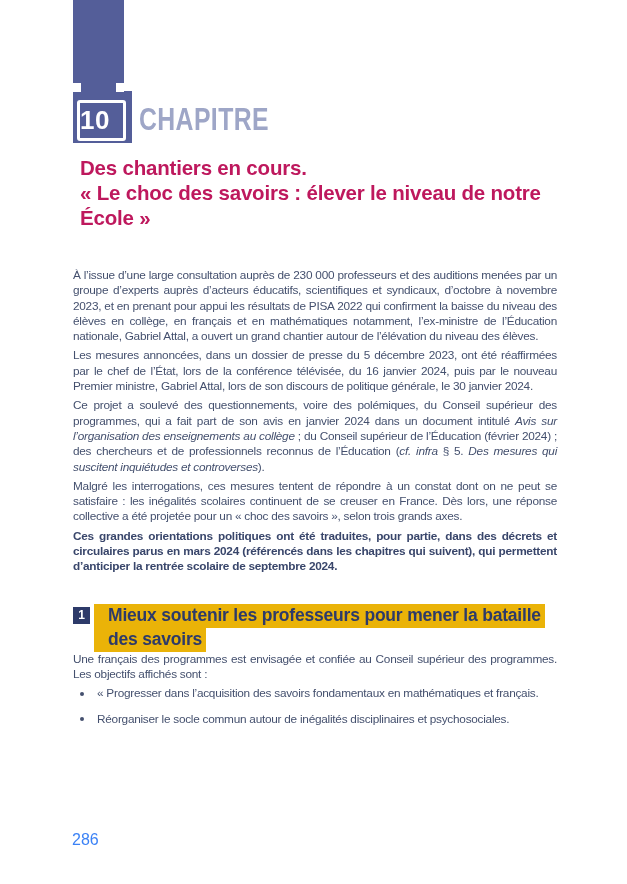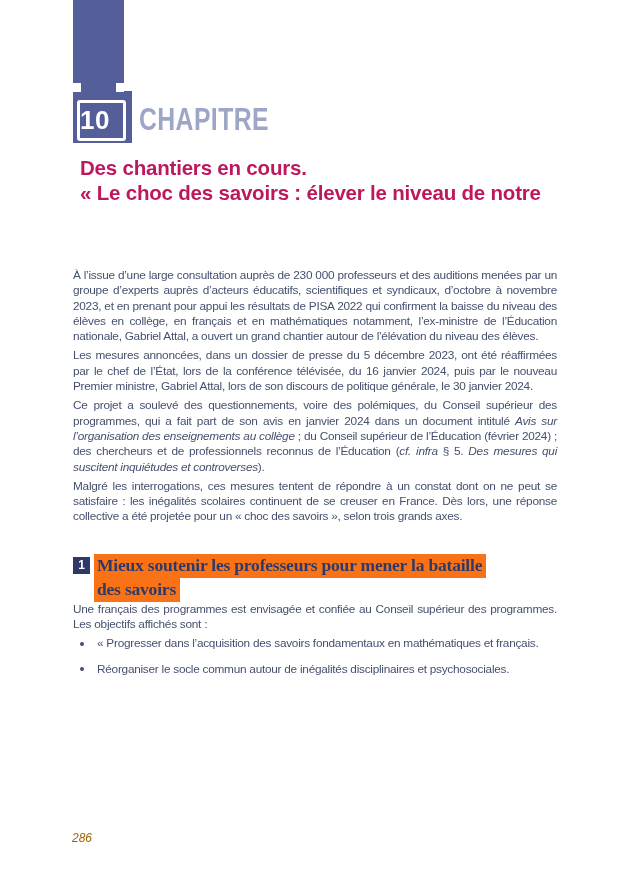--- a/index.html
+++ b/index.html
@@ -45,54 +45,56 @@
   .body-flow p{margin:0 0 4px 0;}
   .body-flow p.bold{font-weight:bold;color:#39466b;}
   .body-flow em{font-style:italic;}
   
   .section-heading{position:relative;margin:29px 0 0 0;padding-left:24px;min-height:46px;text-align:left;}
   .section-num{
     position:absolute;left:0;top:3px;width:17px;height:17px;background:#2d3a69;
     color:#ffffff;font-size:12px;font-weight:bold;line-height:17px;text-align:center;
   }
   .section-title-lines{color:#2d3a69;font-size:17.5px;font-weight:bold;line-height:23px;letter-spacing:-0.2px;}
-  .hl{display:inline-block;background:#f97316;padding:0 4px 1px 3px;margin-left:-3px;white-space:nowrap;font-family:Liberation Serif, serif;}
+  .hl{display:inline-block;background:#eab308;padding:0 4px 1px 14px;margin-left:-3px;white-space:nowrap;}
   
   .section-intro{margin-top:8px;}
   ul.objectives{list-style:none;margin:2px 0 0 0;padding:0;}
   ul.objectives li{position:relative;padding-left:24px;margin-bottom:10px;}
   ul.objectives li .dot{
     position:absolute;left:7px;top:5.5px;width:4px;height:4px;border-radius:50%;background:#44506e;
   }
   
-  .page-number{position:absolute;left:72px;top:831px;font-size:12px;color:#a16207;letter-spacing:0;font-style:italic;}
+  .page-number{position:absolute;left:72px;top:831px;font-size:16px;color:#3b82f6;letter-spacing:0;}
 </style>
 </head>
 <body>
 
 <div class="page">
 
   <div class="ribbon"></div>
   <div class="ribbon-ext"></div>
   <div class="notch left"></div>
   <div class="notch right"></div>
   <div class="num-box">10</div>
   <div class="chapter-label">CHAPITRE</div>
 
   <div class="chapter-title">
       <div>Des chantiers en cours.</div>
       <div>« Le choc des savoirs : élever le niveau de notre</div>
+      <div>École »</div>
     </div>
 
   <div class="body-flow">
     <div>
         <p><span>À l’issue d’une large consultation auprès de 230 000 professeurs et des auditions menées par un groupe d’experts auprès d’acteurs éducatifs, scientifiques et syndicaux, d’octobre à novembre 2023, et en prenant pour appui les résultats de PISA 2022 qui confirment la baisse du niveau des élèves en collège, en français et en mathématiques notamment, l’ex-ministre de l’Éducation nationale, Gabriel Attal, a ouvert un grand chantier autour de l’élévation du niveau des élèves.</span></p>
         <p><span>Les mesures annoncées, dans un dossier de presse du 5 décembre 2023, ont été réaffirmées par le chef de l’État, lors de la conférence télévisée, du 16 janvier 2024, puis par le nouveau Premier ministre, Gabriel Attal, lors de son discours de politique générale, le 30 janvier 2024.</span></p>
         <p><span>Ce projet a soulevé des questionnements, voire des polémiques, du Conseil supérieur des programmes, qui a fait part de son avis en janvier 2024 dans un document intitulé </span><em>Avis sur l’organisation des enseignements au collège</em><span> ; du Conseil supérieur de l’Éducation (février 2024) ; des chercheurs et de professionnels reconnus de l’Éducation (</span><em>cf. infra</em><span> § 5. </span><em>Des mesures qui suscitent inquiétudes et controverses</em><span>).</span></p>
         <p><span>Malgré les interrogations, ces mesures tentent de répondre à un constat dont on ne peut se satisfaire : les inégalités scolaires continuent de se creuser en France. Dès lors, une réponse collective a été projetée pour un « choc des savoirs », selon trois grands axes.</span></p>
+        <p class="bold"><span>Ces grandes orientations politiques ont été traduites, pour partie, dans des décrets et circulaires parus en mars 2024 (référencés dans les chapitres qui suivent), qui permettent d’anticiper la rentrée scolaire de septembre 2024.</span></p>
       </div>
 
     <div class="section-heading">
       <span class="section-num">1</span>
       <div class="section-title-lines">
           <div><span class="hl">Mieux soutenir les professeurs pour mener la bataille</span></div>
           <div><span class="hl">des savoirs</span></div>
         </div>
     </div>
 

